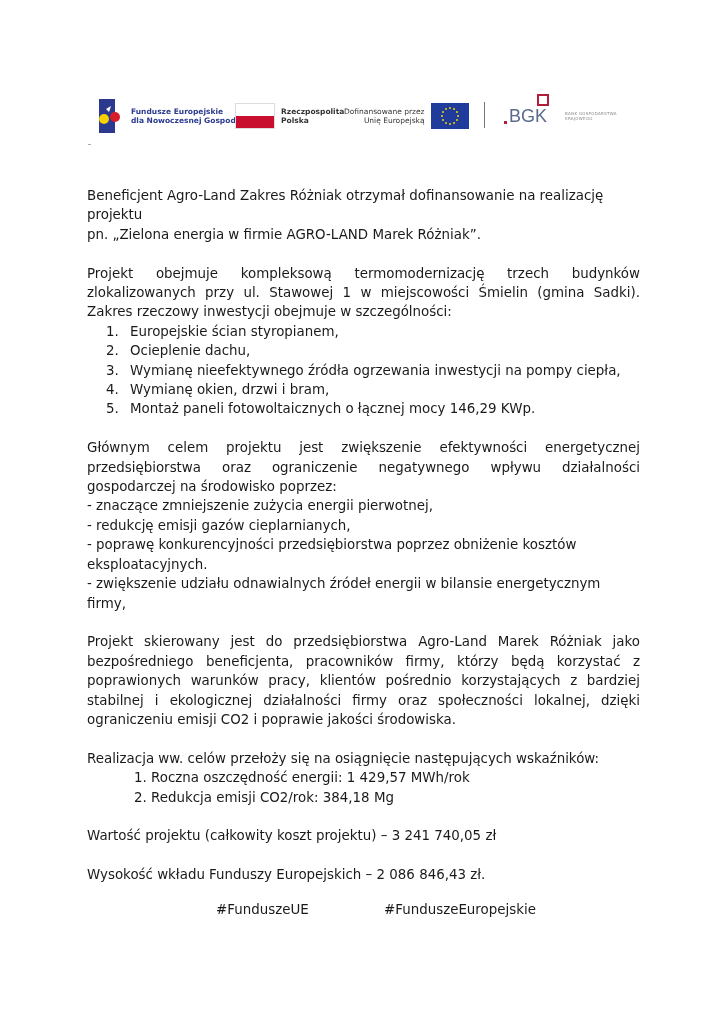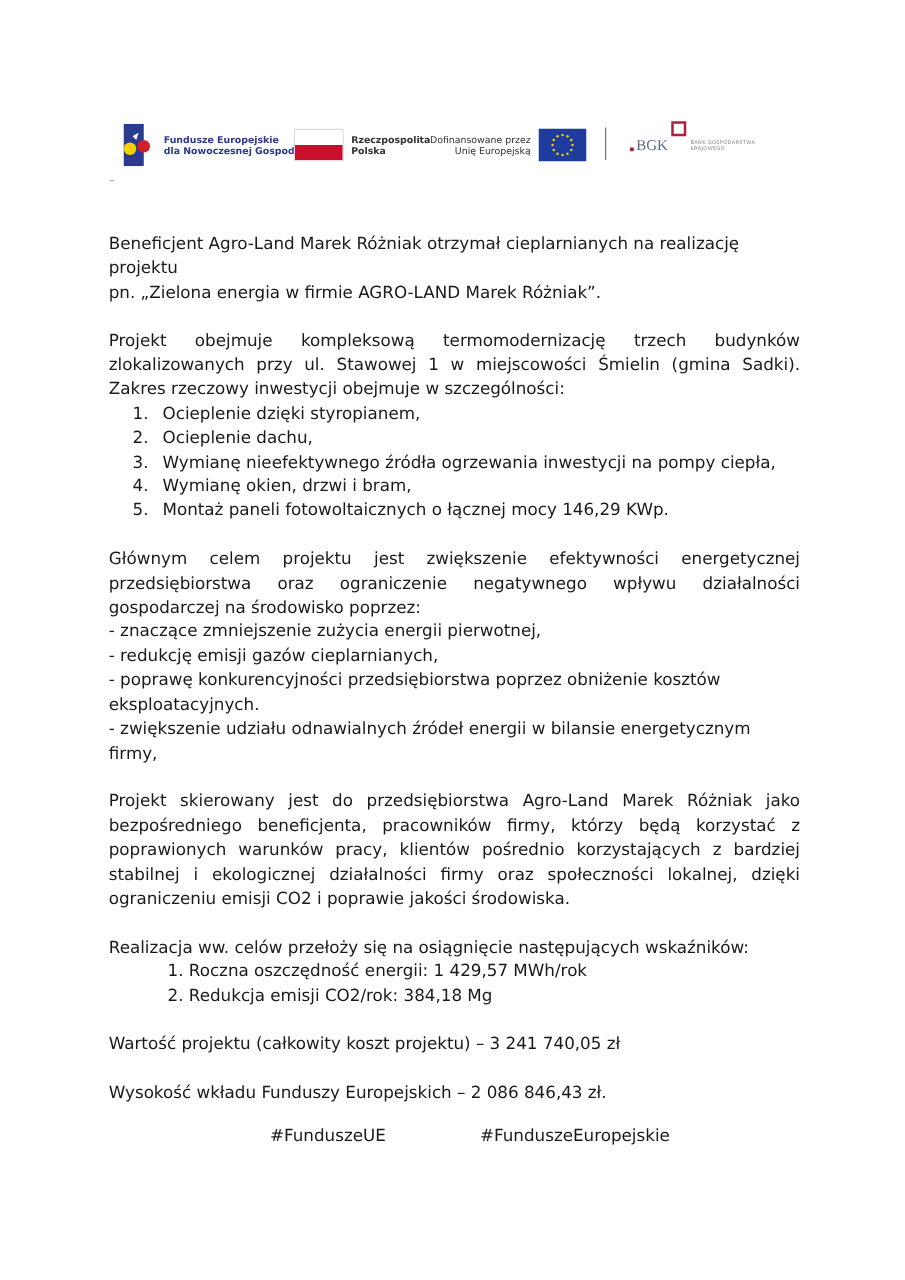--- a/index.html
+++ b/index.html
@@ -9,21 +9,21 @@
     .logo { position: absolute; top: 0; height: 40px; display: flex; align-items: center; }
     .fe-mark { width: 28px; height: 34px; position: relative; }
     .fe-text { font-size: 7.5px; line-height: 9px; color: #2b3a8f; margin-left: 6px; font-weight: bold; }
     .pl-flag { width: 40px; height: 26px; border: 1px solid #ddd; box-sizing: border-box; position: relative; }
     .pl-flag .w { position: absolute; top: 0; left: 0; right: 0; height: 50%; background: #fff; }
     .pl-flag .r { position: absolute; bottom: 0; left: 0; right: 0; height: 50%; background: #c8102e; }
     .pl-text { font-size: 7.5px; line-height: 9px; color: #333; margin-left: 6px; font-weight: bold; }
     .eu-text { font-size: 7.5px; line-height: 9px; color: #333; text-align: right; font-weight: normal; }
     .eu-flag { width: 38px; height: 26px; background: #1f3b9b; margin-left: 6px; position: relative; }
     .sep { position: absolute; top: 6px; width: 1px; height: 26px; background: #777; }
-    .bgk-text { font-family: Liberation Serif, serif; font-size: 12px; color: #5a6b8c; position: relative; }
+    .bgk-text { font-family: Liberation Sans, sans-serif; font-size: 18px; color: #5a6b8c; position: relative; }
     .bgk-dot { position: absolute; left: -5px; bottom: 3px; width: 3px; height: 3px; background: #b01e3c; }
     .bgk-sq { position: absolute; width: 12px; height: 12px; border: 2px solid #b01e3c; box-sizing: border-box; }
     .bgk-sub { font-size: 4px; line-height: 5px; color: #888; letter-spacing: 0.3px; margin-left: 8px; }
     .tiny-mark { position: absolute; left: 88px; top: 144px; width: 3px; height: 1px; background: #aaa; }
 
     .content { position: absolute; left: 87px; top: 186px; width: 553px;
                font-size: 13.4px; line-height: 19.4px; }
     .content p { margin: 0; }
     .justify { text-align: justify; text-align-last: left; }
     .gap { height: 19.4px; }
@@ -100,29 +100,29 @@
     </div>
     <div class="bgk-sub" style="margin-left:18px;">
       <div>BANK GOSPODARSTWA</div>
       <div>KRAJOWEGO</div>
     </div>
   </div>
 </div>
 <div class="tiny-mark"></div>
 
 <div class="content">
-  <p>Beneficjent Agro-Land Marek Różniak otrzymał cieplarnianych na realizację projektu</p>
+  <p>Beneficjent Agro-Land Zakres Różniak otrzymał dofinansowanie na realizację projektu</p>
   <p>pn. „Zielona energia w firmie AGRO-LAND Marek Różniak”.</p>
   <div class="gap"></div>
 
   <p class="justify">Projekt obejmuje kompleksową termomodernizację trzech budynków zlokalizowanych przy ul. Stawowej 1 w miejscowości Śmielin (gmina Sadki). Zakres rzeczowy inwestycji obejmuje w szczególności:</p>
   <ol class="items">
     <li>
         <span class="num">1.</span>
-        <span>Ocieplenie dzięki styropianem,</span>
+        <span>Europejskie ścian styropianem,</span>
       </li>
     <li>
         <span class="num">2.</span>
         <span>Ocieplenie dachu,</span>
       </li>
     <li>
         <span class="num">3.</span>
         <span>Wymianę nieefektywnego źródła ogrzewania inwestycji na pompy ciepła,</span>
       </li>
     <li>

